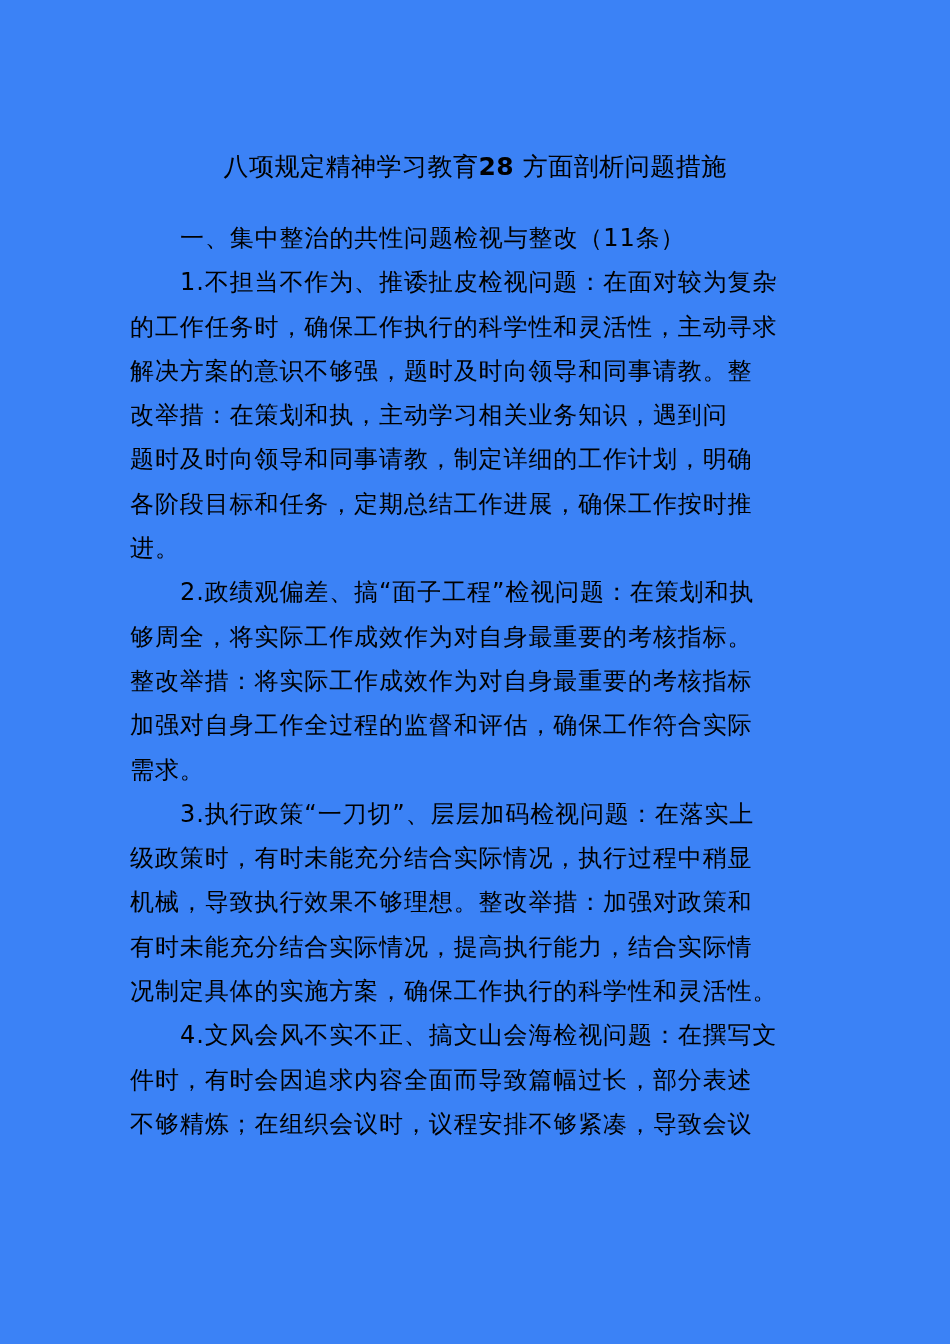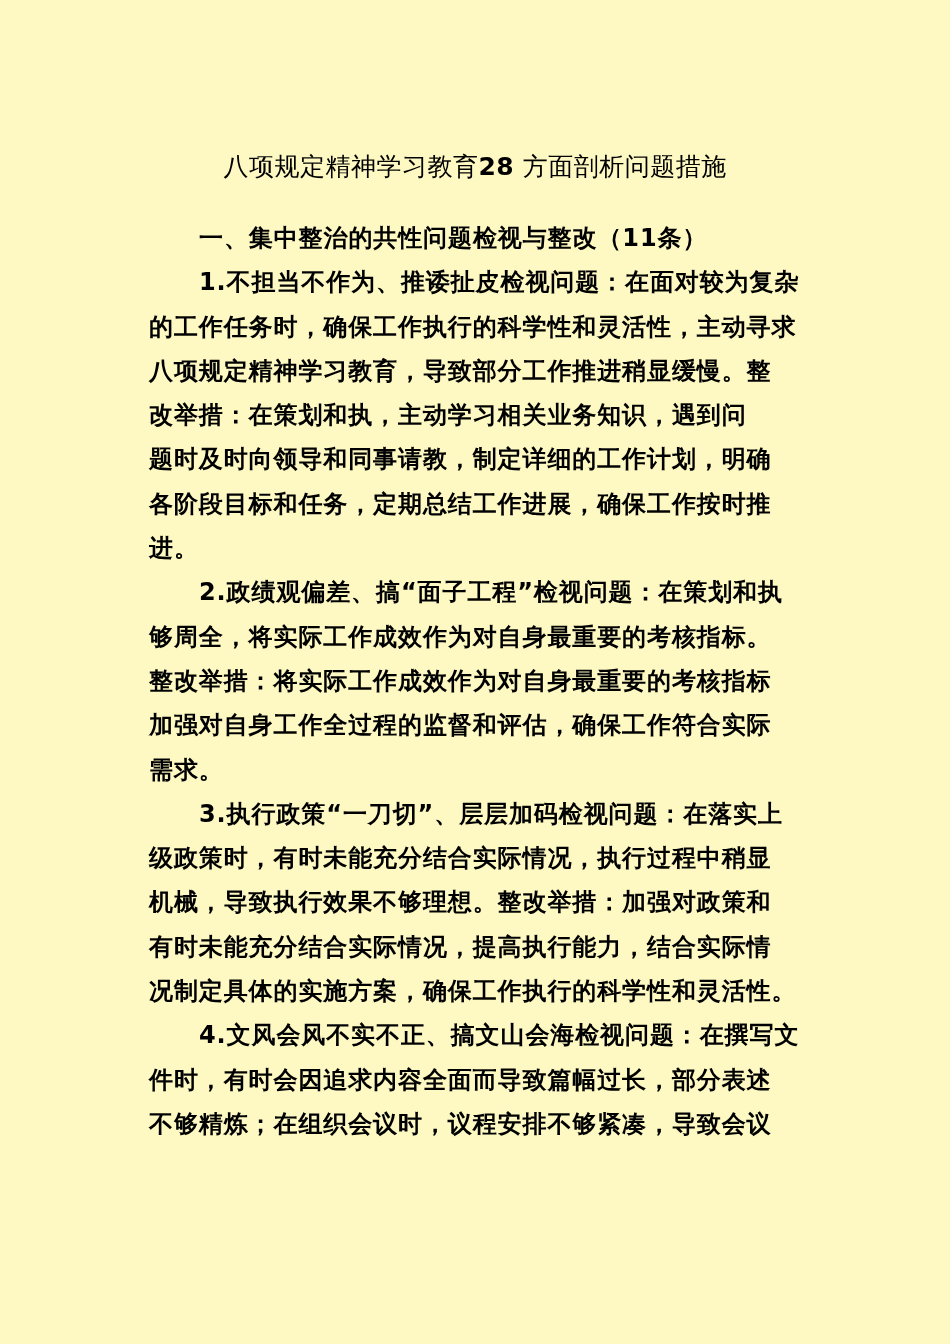--- a/index.html
+++ b/index.html
@@ -1,40 +1,40 @@
 <!DOCTYPE html>
 <html><head>
 <meta charset="utf-8">
 <style>
   html, body { margin: 0; padding: 0; background: #ffffff; }
   body { width: 950px; height: 1344px; position: relative; overflow: hidden;
          font-family: "DejaVu Sans", sans-serif; color: #000; }
-  .page { position: absolute; left: 0; top: 0; width: 950px; height: 1344px; background: #fef9c3; }
+  .page { position: absolute; left: 0; top: 0; width: 950px; height: 1344px; background: #3b82f6; }
   .title { position: absolute; top: 148px; left: 0; width: 950px; text-align: center;
            font-size: 25px; line-height: 38px; letter-spacing: 0.5px; }
   .title b { font-weight: bold; }
-  .body { position: absolute; left: 149px; top: 216px; width: 662px; font-weight: bold; }
+  .body { position: absolute; left: 130px; top: 216px; width: 662px; }
   .line { height: 44.3px; line-height: 44.3px; font-size: 24px; white-space: nowrap;
           letter-spacing: 0.9px; }
   .indent { padding-left: 50px; }
   .heading { padding-left: 50px; }
 </style>
 </head>
 <body>
 
 <div class="page">
   <div class="title"><span>八项规定精神学习教育</span><b>28</b> <span>方面剖析问题措施</span></div>
 
   <div class="body">
     <div class="line heading">一、集中整治的共性问题检视与整改（11条）</div>
 
     <div>
       <div class="line indent">1.不担当不作为、推诿扯皮检视问题：在面对较为复杂</div>
       <div class="line">的工作任务时，确保工作执行的科学性和灵活性，主动寻求</div>
-      <div class="line">八项规定精神学习教育，导致部分工作推进稍显缓慢。整</div>
+      <div class="line">解决方案的意识不够强，题时及时向领导和同事请教。整</div>
       <div class="line">改举措：在策划和执，主动学习相关业务知识，遇到问</div>
       <div class="line">题时及时向领导和同事请教，制定详细的工作计划，明确</div>
       <div class="line">各阶段目标和任务，定期总结工作进展，确保工作按时推</div>
       <div class="line">进。</div>
     </div>
 
     <div>
       <div class="line indent">2.政绩观偏差、搞“面子工程”检视问题：在策划和执</div>
       <div class="line">够周全，将实际工作成效作为对自身最重要的考核指标。</div>
       <div class="line">整改举措：将实际工作成效作为对自身最重要的考核指标</div>

